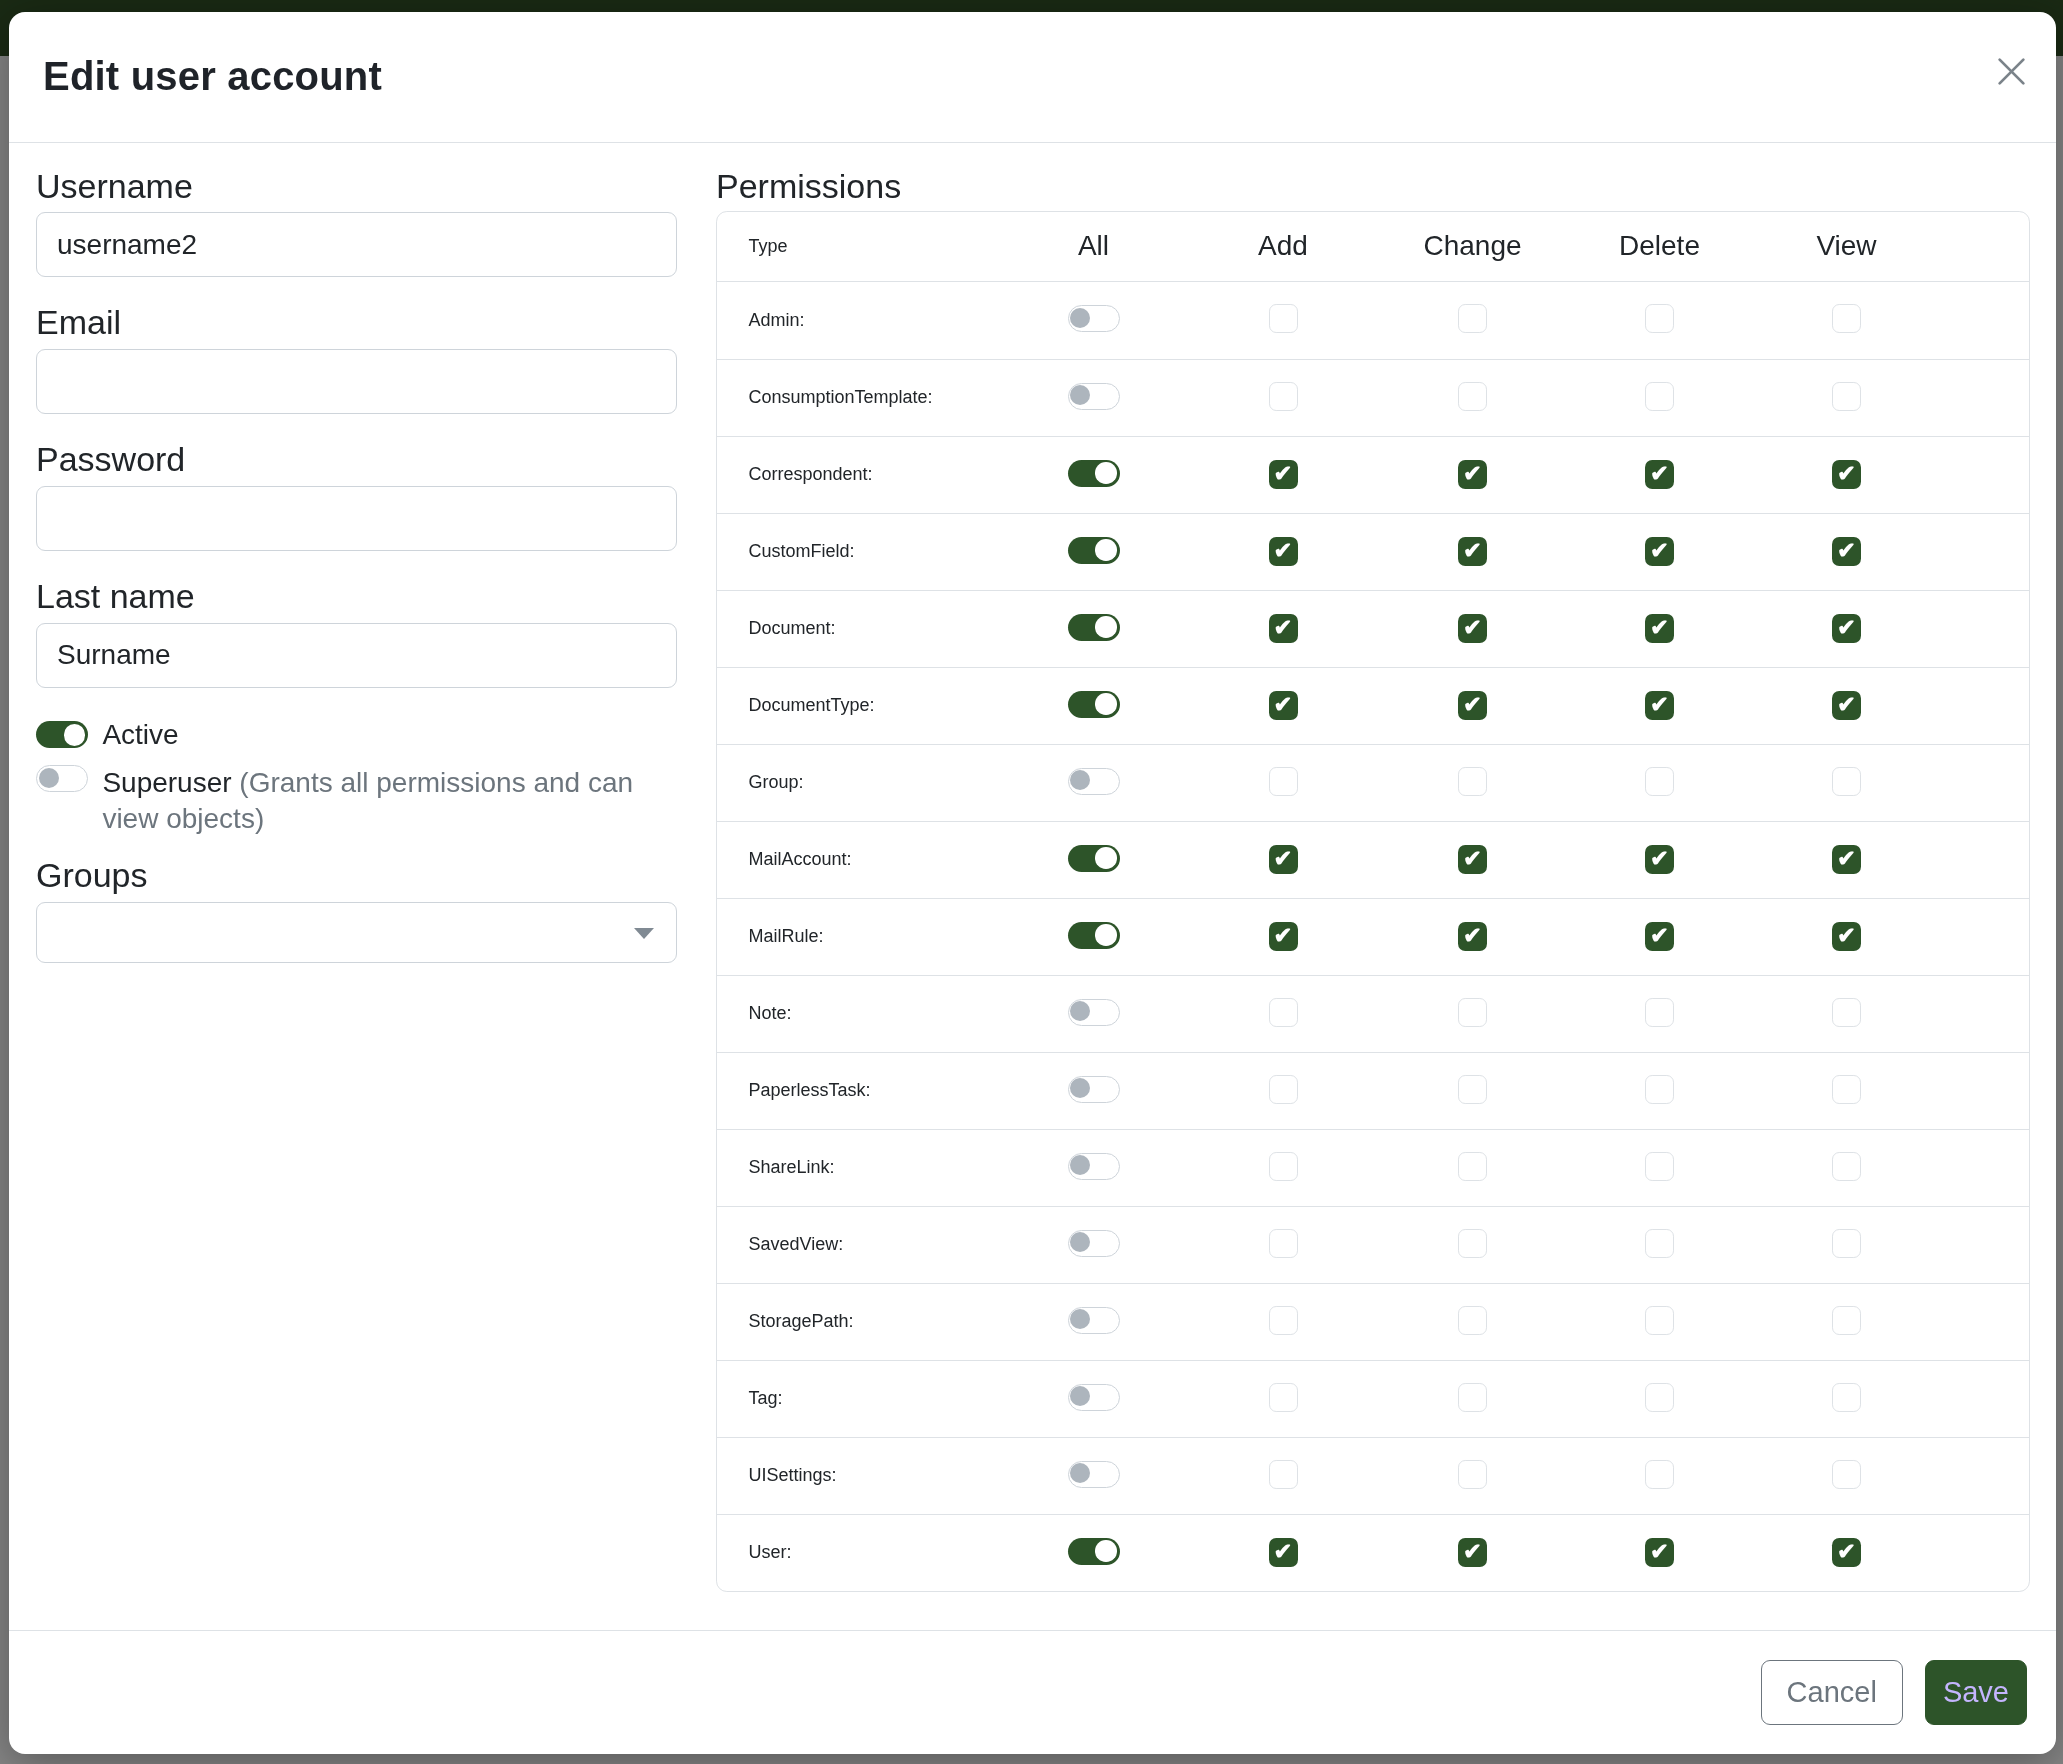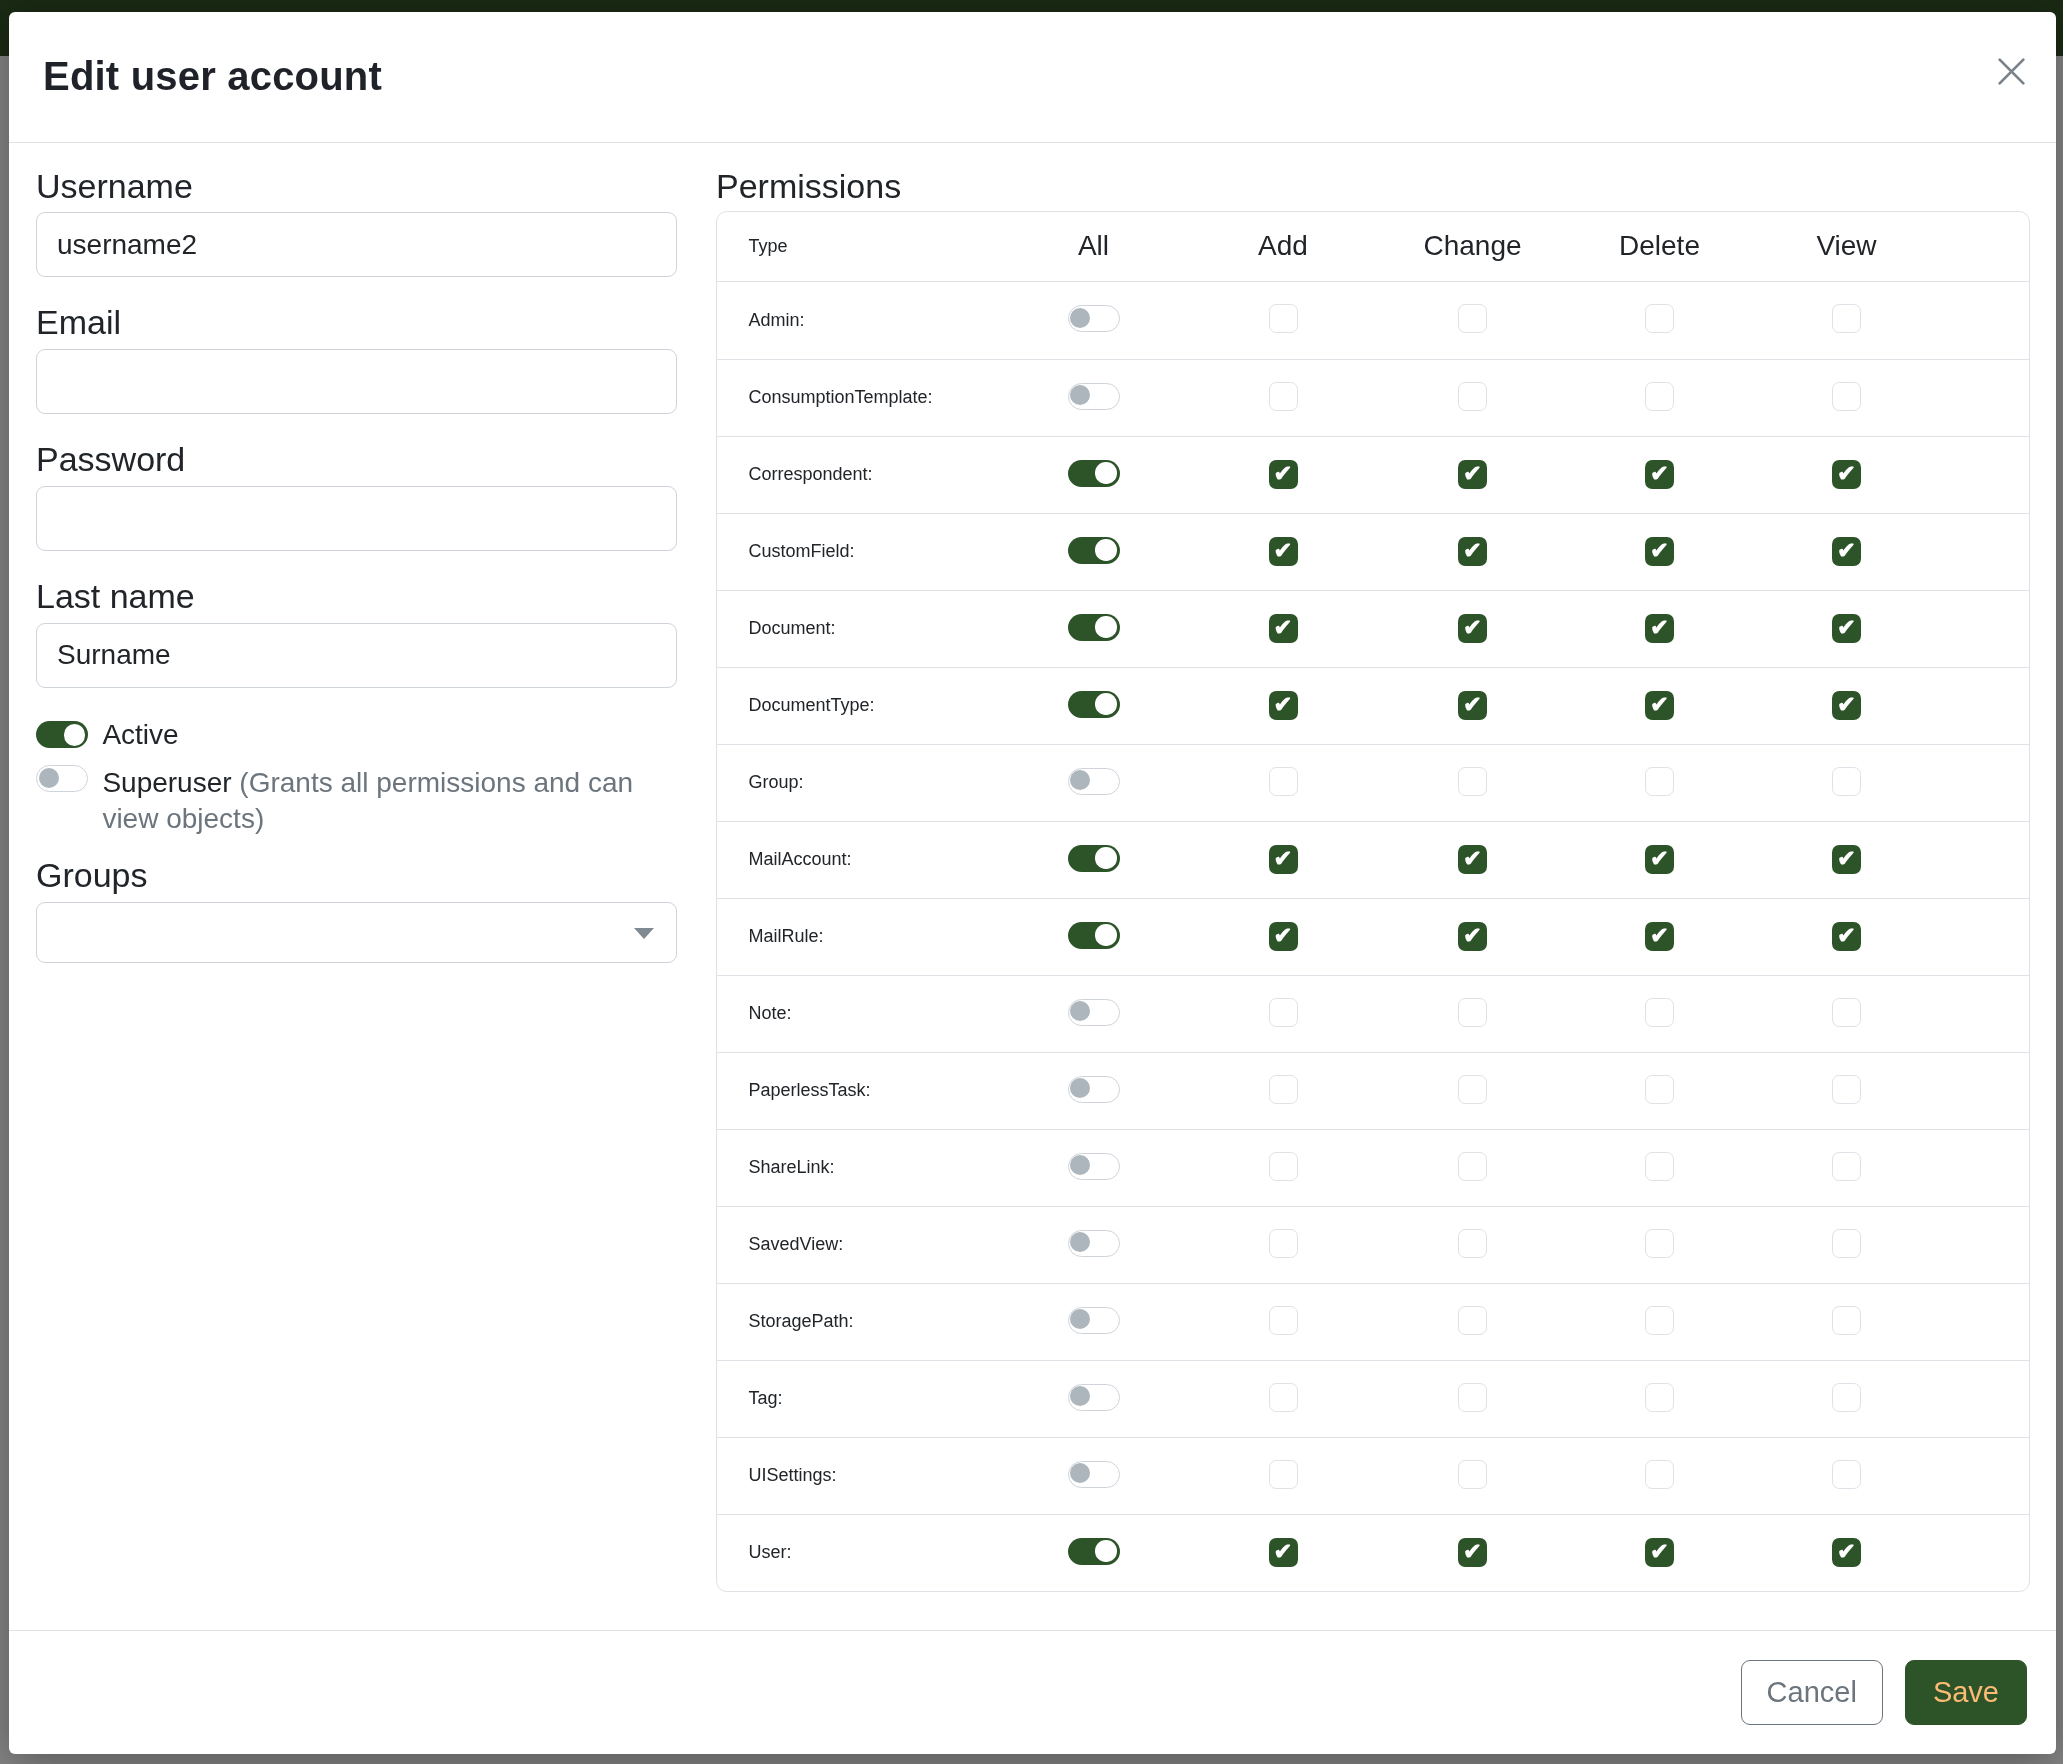--- a/index.html
+++ b/index.html
@@ -7,21 +7,21 @@
   body {
     font-family:"Liberation Sans", sans-serif;
     background:#868686;
     position:relative;
     color:#212529;
   }
   .app-band { position:absolute; top:0; left:0; width:2063px; height:56px; background:#1a2a14; }
 
   .modal {
     position:absolute; left:9px; top:11.7px; width:2047px; height:1742px;
-    background:#ffffff; border-radius:6px;
+    background:#ffffff; border-radius:16px;
     box-shadow:0 9px 45px rgba(0,0,0,0.35);
     display:flex; flex-direction:column;
   }
   .modal-header {
     height:131px; flex:0 0 131px; border-bottom:1.8px solid #dee2e6;
     display:flex; align-items:center; padding-left:34px; position:relative;
   }
   .modal-title { font-size:40px; font-weight:600; color:#1f2329; letter-spacing:0.2px; }
   .close-btn {
     position:absolute; right:27px; top:43px; width:36px; height:36px;
@@ -76,21 +76,21 @@
   }
   .checkbox.checked { background:#2d5429; color:#fff; }
   .checkbox.unchecked { background:#fff; border:1.8px solid #dee2e6; color:transparent; }
 
   .modal-footer {
     height:124px; flex:0 0 124px; border-top:1.8px solid #dee2e6;
     display:flex; align-items:center; justify-content:flex-end; gap:22px; padding-right:29px;
   }
   .btn { height:65px; border-radius:9px; font-family:"Liberation Sans", sans-serif; font-size:29px; cursor:pointer; }
   .btn-cancel { background:#fff; border:1.8px solid #6c757d; color:#6c757d; padding:0 25px; }
-  .btn-save { background:#2d5429; border:1.8px solid #2d5429; color:#fdba74; padding:0 27px; }
+  .btn-save { background:#2d5429; border:1.8px solid #2d5429; color:#c4b5fd; padding:0 17px; }
 </style>
 </head>
 <body>
 
 <div class="app-band"></div>
 
 <div class="modal">
 
   <div class="modal-header">
     <h1 class="modal-title">Edit user account</h1>

